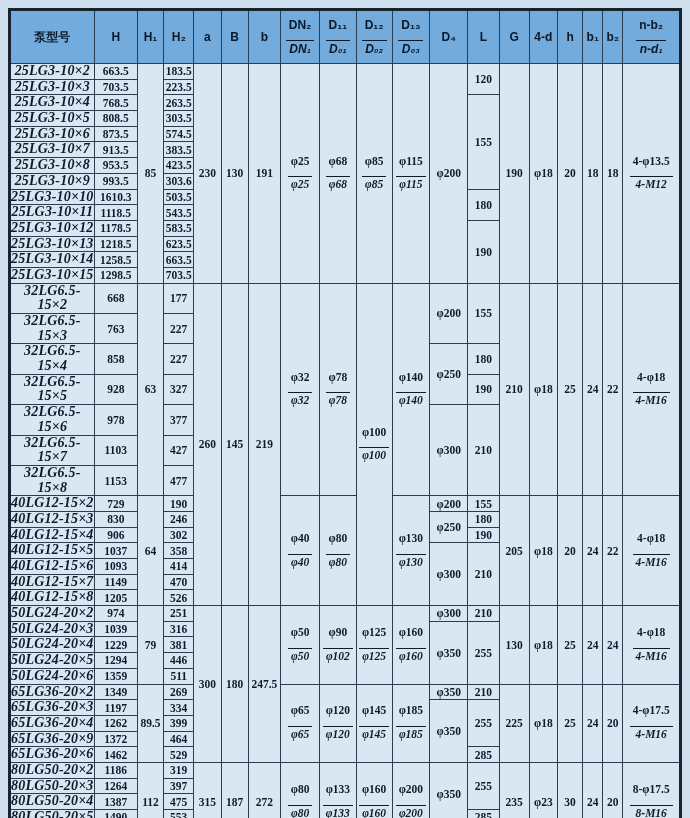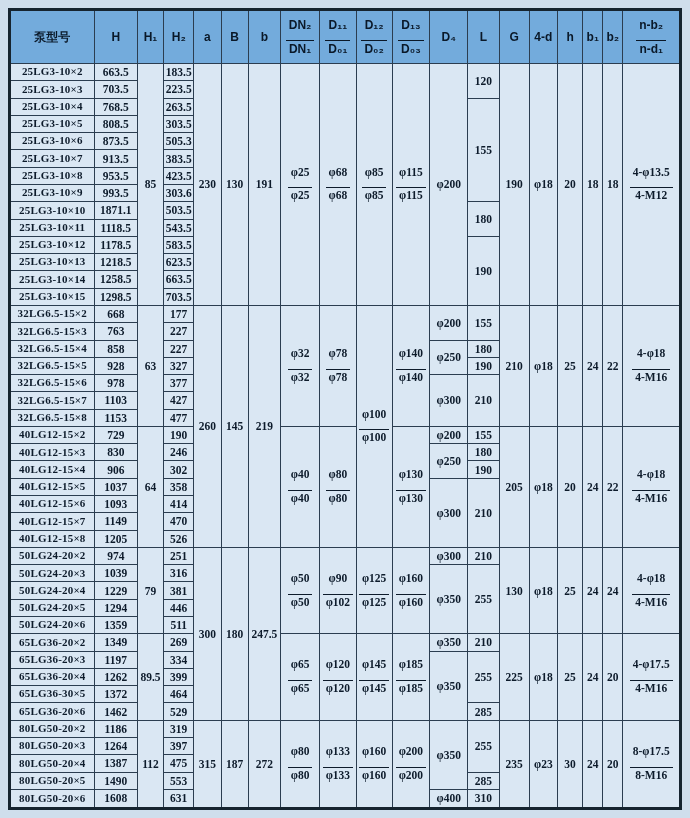--- a/index.html
+++ b/index.html
@@ -25,24 +25,24 @@
     font-weight:bold;
   }
   thead th{
     background:#73abdc;
     height:52px;
     font-family:"Liberation Sans","DejaVu Sans",sans-serif;
     font-size:12px;
     color:#0a1828;
   }
   tbody td{font-size:11.5px;line-height:1.05;}
-  td.col-0{font-size:11px;letter-spacing:0.2px;}
+  td.col-0{font-size:14px;letter-spacing:0.2px;font-style:italic;}
   .frac{display:inline-block;text-align:center;vertical-align:middle;line-height:1.2;}
   .ftop{display:block;border-bottom:1px solid currentColor;padding:0 3px 8px 3px;}
-  .fbot{display:block;padding:1px 3px 0 3px;}
+  .fbot{display:block;padding:1px 3px 0 3px;font-style:italic;}
 </style>
 </head>
 <body>
 
 <div class="sheet">
   <table>
     <colgroup>
       <col style="width:84px">
         <col style="width:43px">
         <col style="width:26px">
@@ -120,40 +120,40 @@
           <td rowspan="6" class="col-12">155</td>
         </tr>
         <tr>
           <td class="col-0">25LG3-10×5</td>
           <td class="col-1">808.5</td>
           <td class="col-3">303.5</td>
         </tr>
         <tr>
           <td class="col-0">25LG3-10×6</td>
           <td class="col-1">873.5</td>
-          <td class="col-3">505.3</td>
+          <td class="col-3">574.5</td>
         </tr>
         <tr>
           <td class="col-0">25LG3-10×7</td>
           <td class="col-1">913.5</td>
           <td class="col-3">383.5</td>
         </tr>
         <tr>
           <td class="col-0">25LG3-10×8</td>
           <td class="col-1">953.5</td>
           <td class="col-3">423.5</td>
         </tr>
         <tr>
           <td class="col-0">25LG3-10×9</td>
           <td class="col-1">993.5</td>
           <td class="col-3">303.6</td>
         </tr>
         <tr>
           <td class="col-0">25LG3-10×10</td>
-          <td class="col-1">1871.1</td>
+          <td class="col-1">1610.3</td>
           <td class="col-3">503.5</td>
           <td rowspan="2" class="col-12">180</td>
         </tr>
         <tr>
           <td class="col-0">25LG3-10×11</td>
           <td class="col-1">1118.5</td>
           <td class="col-3">543.5</td>
         </tr>
         <tr>
           <td class="col-0">25LG3-10×12</td>
@@ -351,21 +351,21 @@
           <td class="col-3">334</td>
           <td rowspan="4" class="col-11">φ350</td>
           <td rowspan="3" class="col-12">255</td>
         </tr>
         <tr>
           <td class="col-0">65LG36-20×4</td>
           <td class="col-1">1262</td>
           <td class="col-3">399</td>
         </tr>
         <tr>
-          <td class="col-0">65LG36-30×5</td>
+          <td class="col-0">65LG36-20×9</td>
           <td class="col-1">1372</td>
           <td class="col-3">464</td>
         </tr>
         <tr>
           <td class="col-0">65LG36-20×6</td>
           <td class="col-1">1462</td>
           <td class="col-3">529</td>
           <td class="col-12">285</td>
         </tr>
         <tr>

